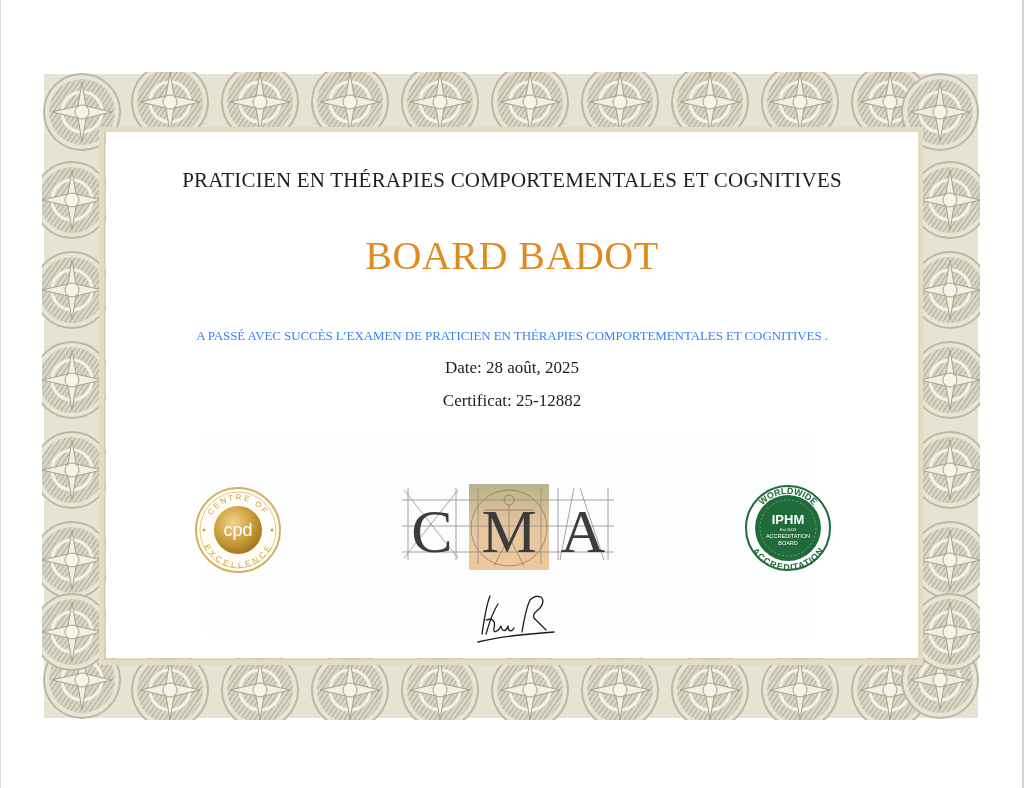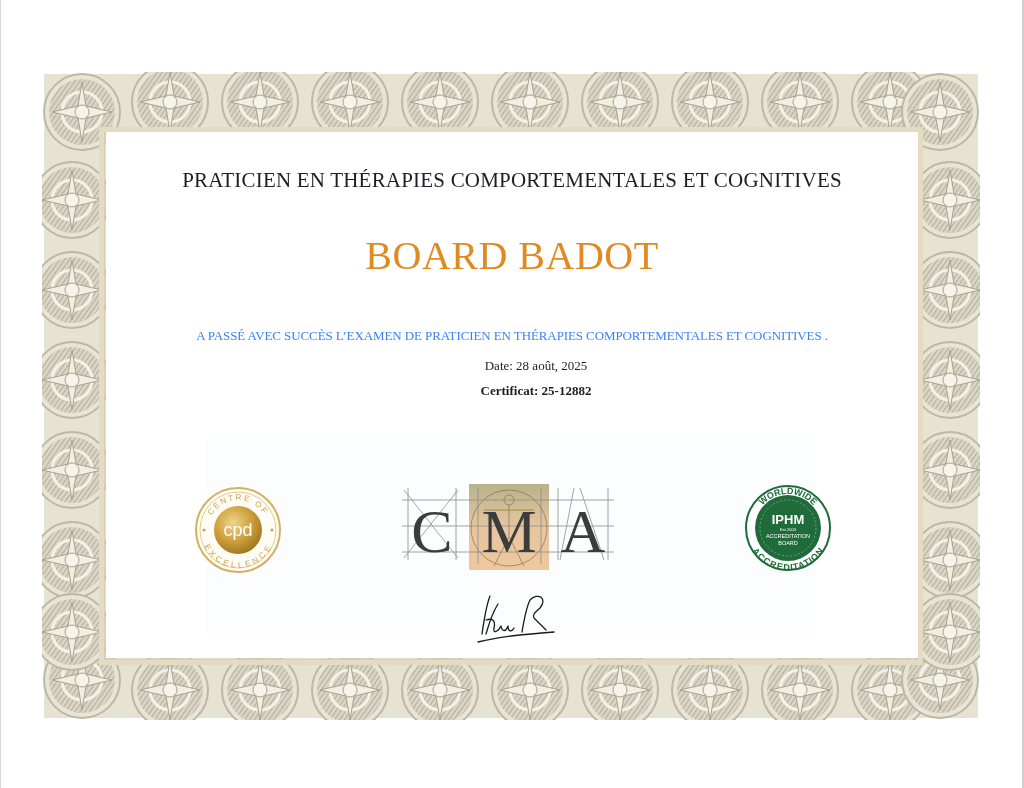--- a/index.html
+++ b/index.html
@@ -25,24 +25,24 @@
   .recipient {
     position: absolute; left: 0; top: 100px; width: 100%; text-align: center;
     font-size: 40px; color: #e08a22; letter-spacing: 0.5px;
   }
   .statement {
     position: absolute; left: -10px; top: 180px; width: 832px; text-align: center;
     font-size: 13px; color: #3b82f6; letter-spacing: -0.1px; margin-top: 16px;
   }
   .meta-line {
     position: absolute; left: 0; width: 100%; text-align: center;
-    font-size: 13px; color: #1d1d26; margin-left: 24px;
+    font-size: 17px; color: #1d1d26;
   }
   .meta-date { top: 226px; }
-  .meta-cert { top: 251px; font-weight: bold; }
+  .meta-cert { top: 259px; }
 
   .logo-band {
     position: absolute; left: 100px; top: 302px; width: 610px; height: 200px;
     background: #fbfdfe;
   }
   .logo-cpd { position: absolute; left: 88px; top: 354px; width: 88px; height: 88px; }
   .logo-cma { position: absolute; left: 292px; top: 350px; width: 220px; height: 92px; }
   .logo-iphm { position: absolute; left: 638px; top: 352px; width: 88px; height: 88px; }
   .signature { position: absolute; left: 362px; top: 458px; width: 92px; height: 56px; }
 </style>

